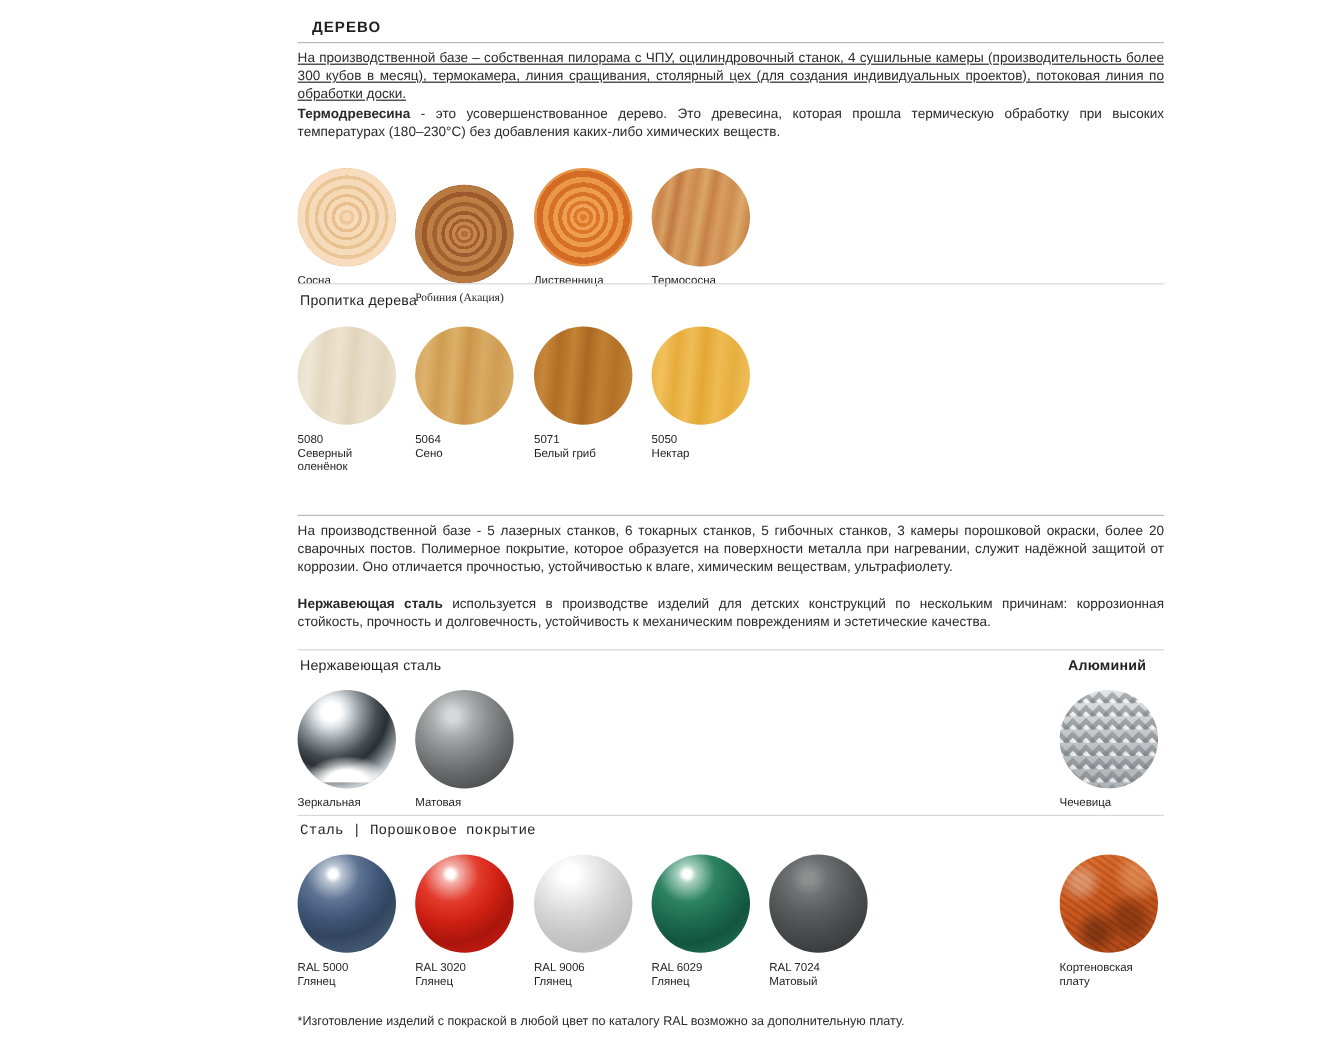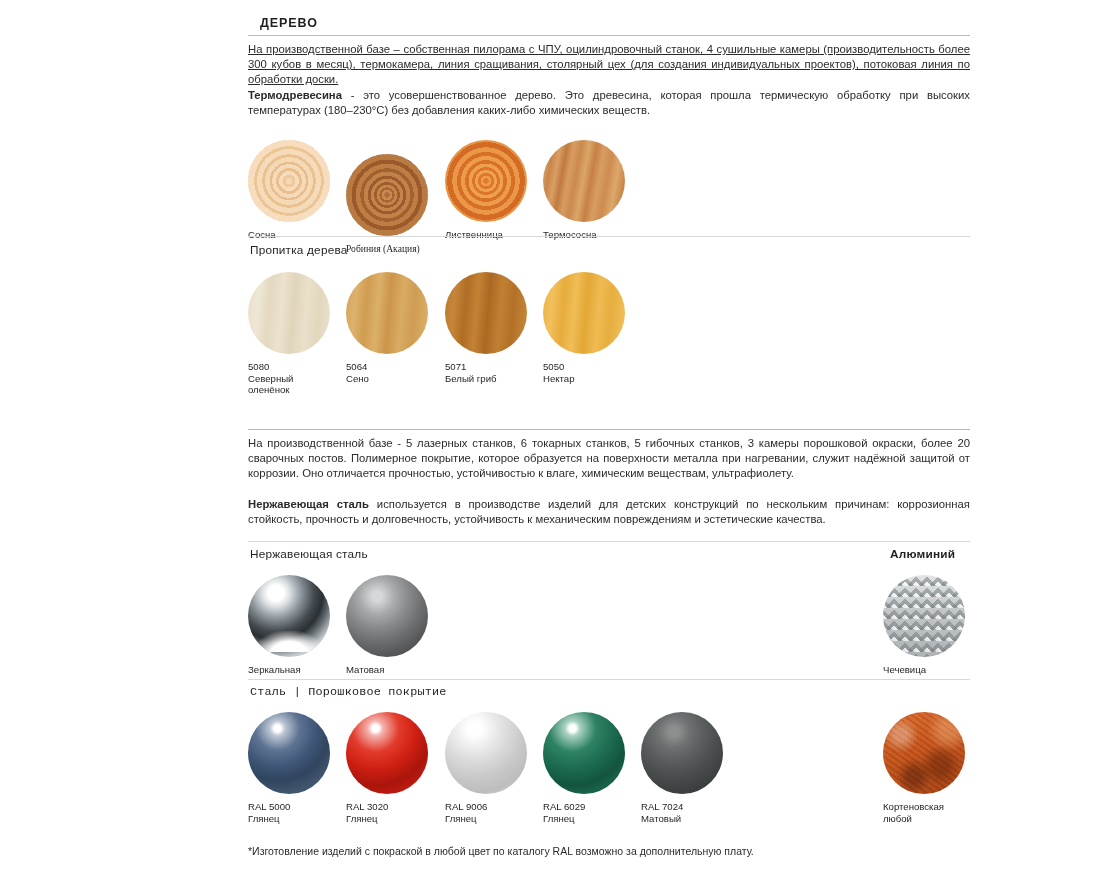--- a/index.html
+++ b/index.html
@@ -282,18 +282,18 @@
   </div>
   <div class="swatch" style="left:641px;top:712px;">
     <span class="disc sphere sph-gray"></span>
     <div class="cap">RAL 7024</div>
     <div class="cap" style="margin-top:0;">Матовый</div>
   </div>
 
   <div class="swatch" style="left:883px;top:712px;">
     <span class="disc corten"></span>
     <div class="cap">Кортеновская</div>
-    <div class="cap" style="margin-top:0;">любой</div>
+    <div class="cap" style="margin-top:0;">плату</div>
   </div>
 
   <div class="footnote" style="top:845px;">*Изготовление изделий с покраской в любой цвет по каталогу RAL возможно за дополнительную плату.</div>
 
 </div>
 
 </body></html>

